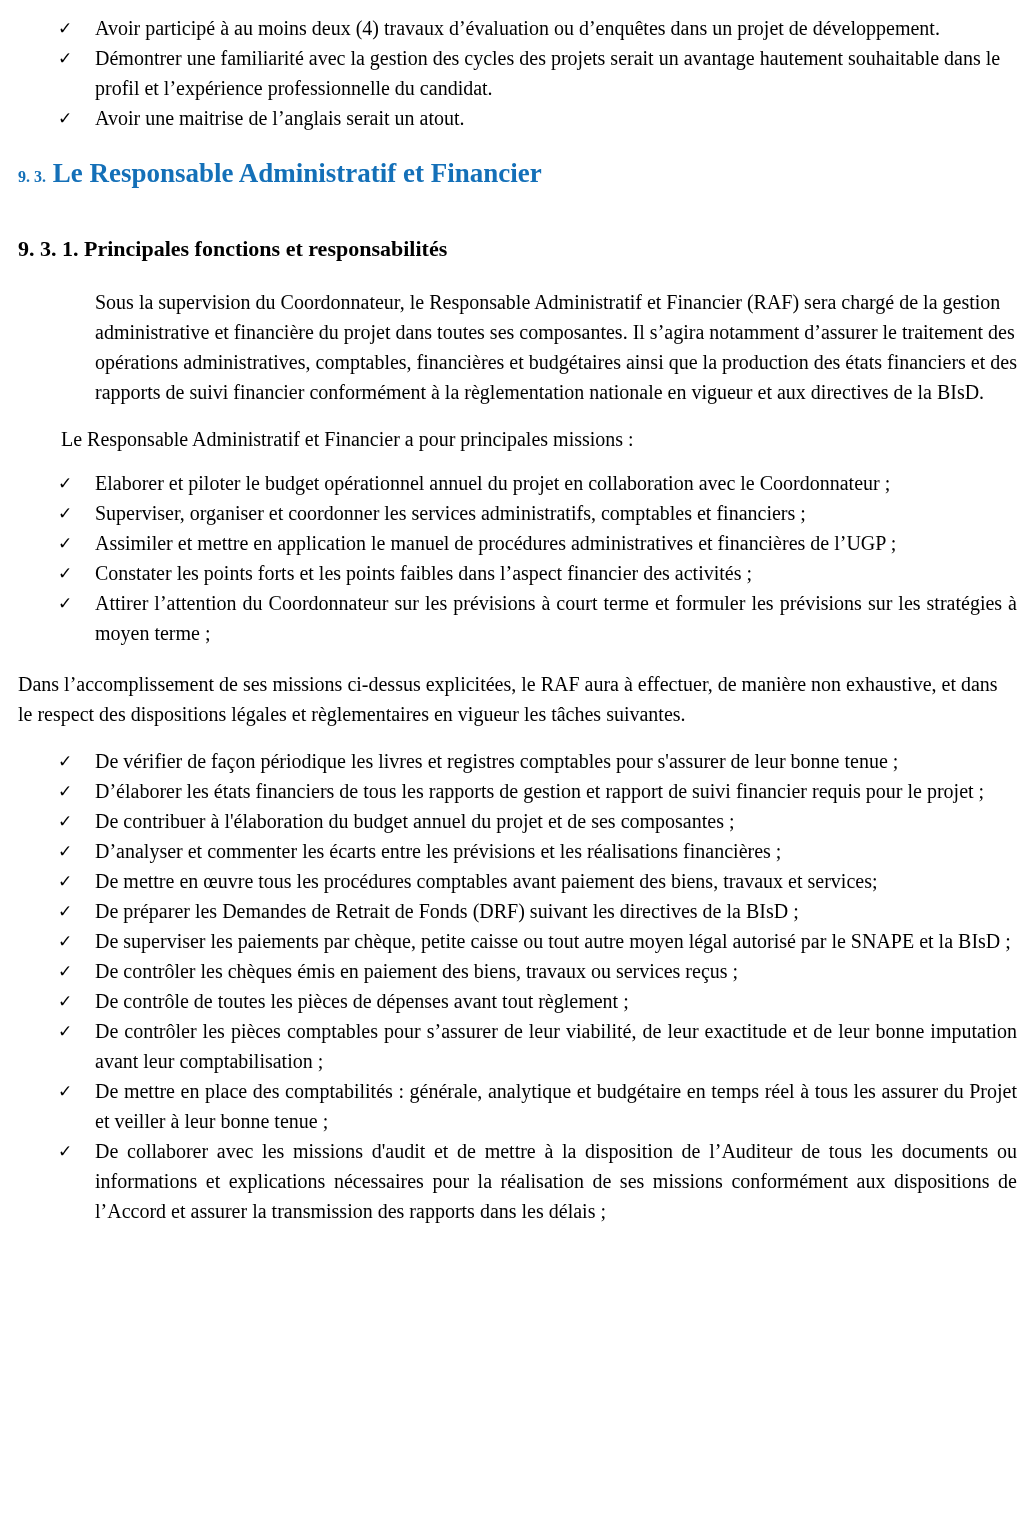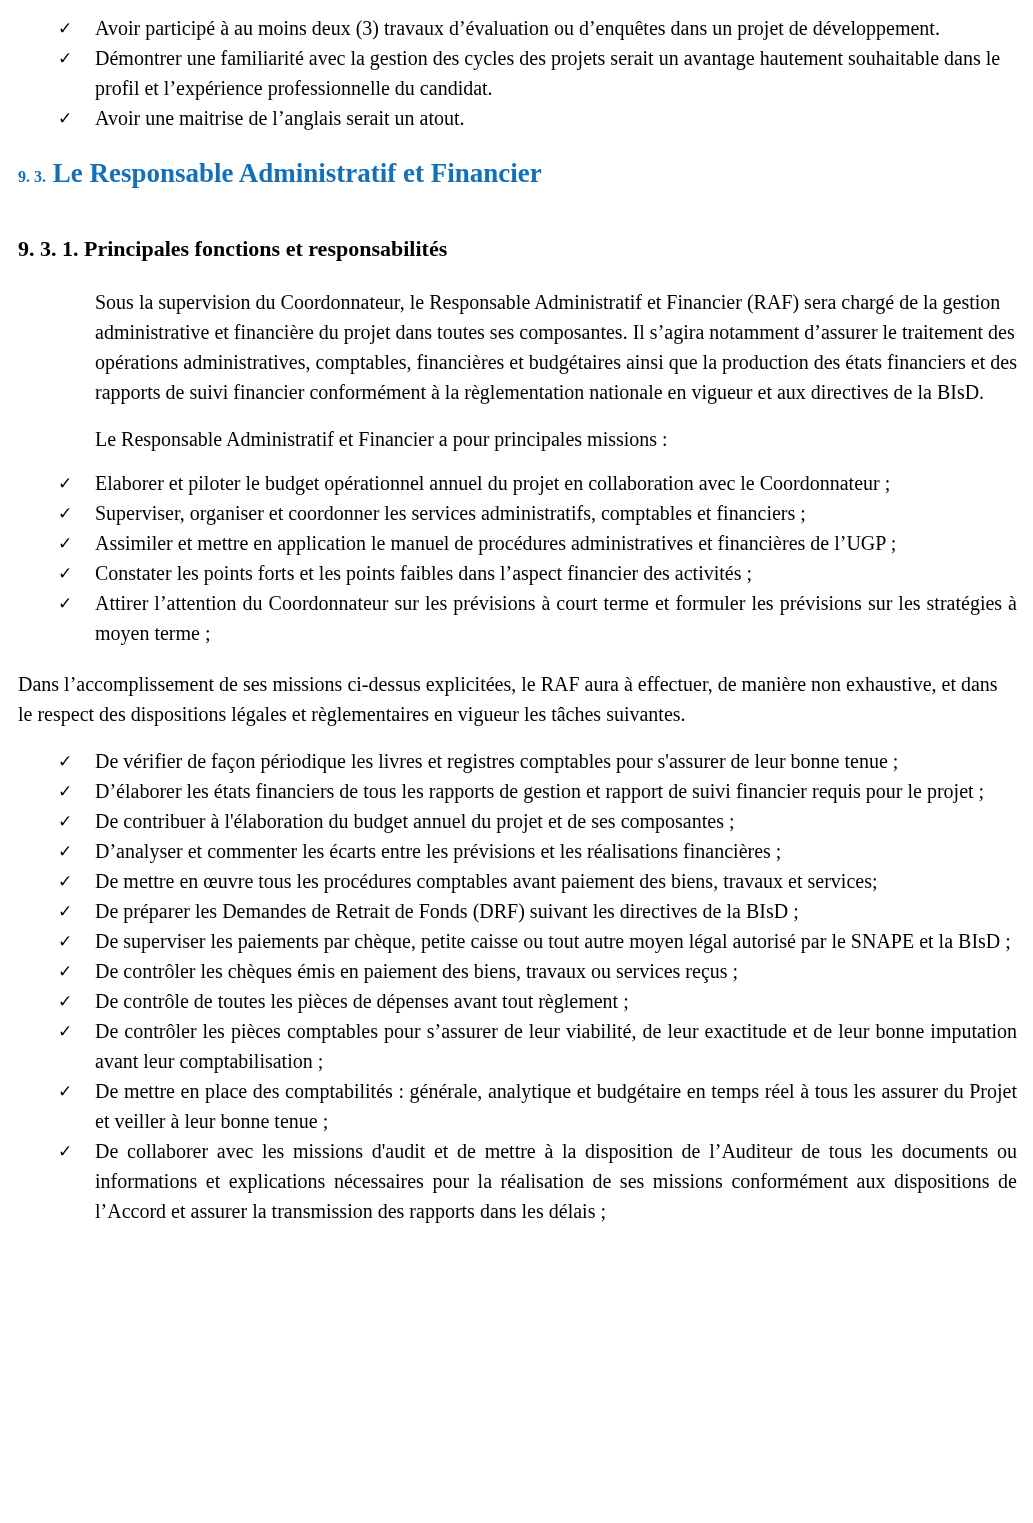--- a/index.html
+++ b/index.html
@@ -38,35 +38,35 @@
   h1.section-heading .num { font-size: 16px; }
   h2.subsection-heading {
     margin: 40px 0 0 0;
     font-size: 22px;
     line-height: 30px;
     font-weight: bold;
     color: #000000;
   }
   p { margin: 0; }
   p.indent { margin: 23px 0 0 77px; }
-  p.lead   { margin: 17px 0 0 77px; }
+  p.lead   { margin: 17px 0 0 43px; }
   p.full   { margin: 21px 0 4px 0; }
   ul.missions { margin-top: 14px; }
   ul.tasks    { margin-top: 17px; }
 </style>
 </head>
 <body>
 
 <div class="page body-text">
 
   <ul class="checklist list-left">
 
       <li>
         <span class="check">✓</span>
-        <span>Avoir participé à au moins deux (3) travaux d’évaluation ou d’enquêtes dans un projet de développement.</span>
+        <span>Avoir participé à au moins deux (4) travaux d’évaluation ou d’enquêtes dans un projet de développement.</span>
       </li>
 
       <li>
         <span class="check">✓</span>
         <span>Démontrer une familiarité avec la gestion des cycles des projets serait un avantage hautement souhaitable dans le profil et l’expérience professionnelle du candidat.</span>
       </li>
 
       <li>
         <span class="check">✓</span>
         <span>Avoir une maitrise de l’anglais serait un atout.</span>

